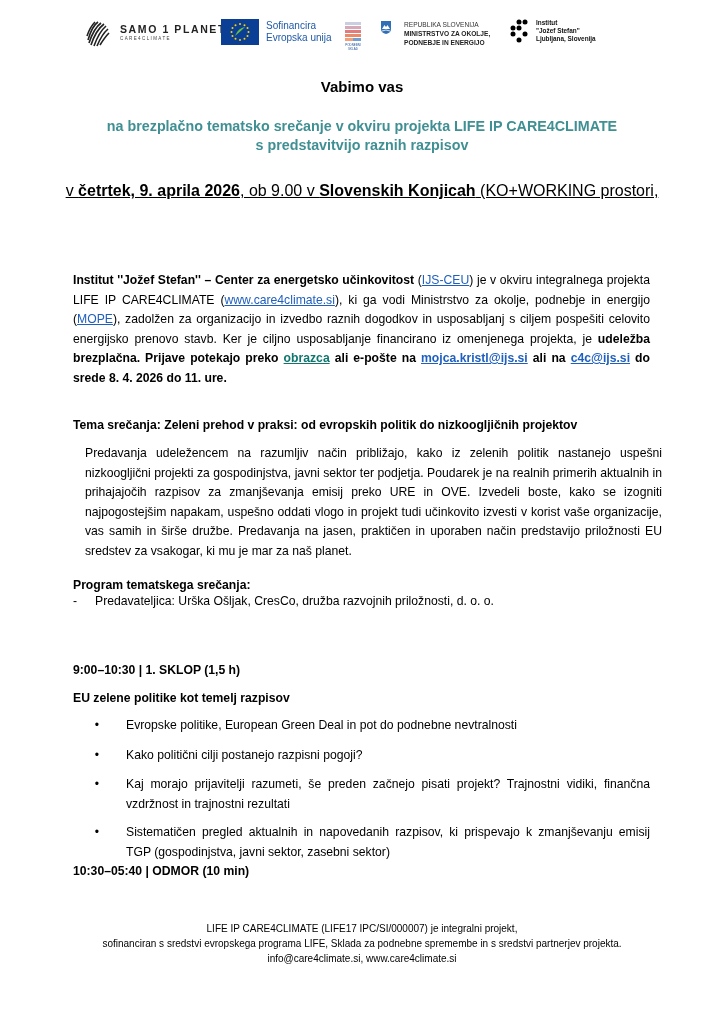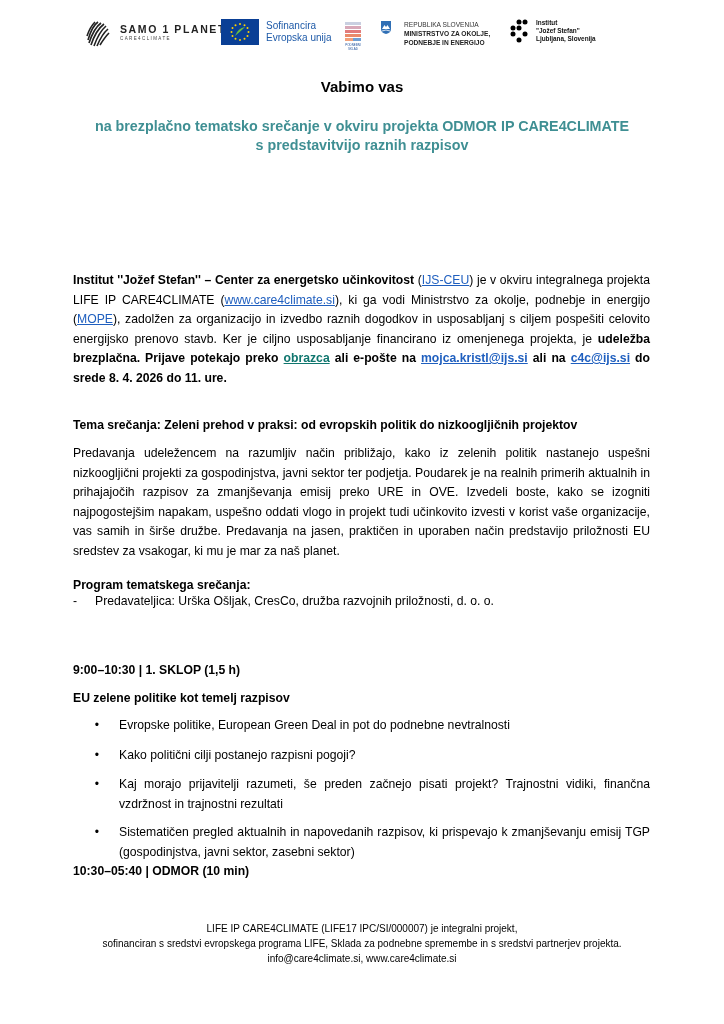--- a/index.html
+++ b/index.html
@@ -38,33 +38,33 @@
   .h-when span.u { text-decoration: underline; }
   .h-when b { font-weight: bold; }
 
   
   .para { position: absolute; left: 73px; width: 577px; font-size: 12.2px; line-height: 19.5px; text-align: justify; }
   .intro { top: 271px; }
   .link { color: #1f5fbf; text-decoration: underline; }
   .link-form { color: #0f766e; text-decoration: underline; }
 
   .tema-title { top: 416px; font-weight: bold; }
-  .tema-body { top: 444px; }
+  .tema-body { top: 444px; margin-left: 12px; }
 
   .prog-title { top: 577px; font-weight: bold; line-height: 16px; }
   .prog-item { top: 593px; line-height: 16px; }
   .prog-item .dash { display: inline-block; width: 22px; }
 
   .sklop1 { top: 661px; font-weight: bold; }
   .eu-pol { top: 689px; font-weight: bold; }
 
   .bullets { position: absolute; left: 73px; width: 577px; font-size: 12.2px; line-height: 19.5px; }
   .bullet { position: absolute; left: 0; width: 577px; display: flex; }
   .bullet .dot { width: 44px; text-align: center; flex: none; padding-left: 2px; }
-  .bullet .txt { flex: 1; text-align: justify; }
+  .bullet .txt { flex: 1; text-align: justify; margin-left: 7px; }
   .b1 { top: 716px; }
   .b2 { top: 746px; }
   .b3 { top: 775px; }
   .b4 { top: 823px; }
 
   .odmor { top: 862px; font-weight: bold; }
 
   .footer { position: absolute; left: 40px; width: 644px; top: 921px; text-align: center;
             font-size: 10px; line-height: 15px; }
 </style>
@@ -161,24 +161,25 @@
       <div class="ijs-text">
         <div>Institut</div>
         <div>"Jožef Stefan"</div>
         <div>Ljubljana, Slovenija</div>
       </div>
     </div>
   </div>
 
   <div class="center h-vabimo">Vabimo vas</div>
   <div class="center h-sub">
-    <div>na brezplačno tematsko srečanje v okviru projekta ODMOR IP CARE4CLIMATE</div>
+    <div>na brezplačno tematsko srečanje v okviru projekta LIFE IP CARE4CLIMATE</div>
     <div>s predstavitvijo raznih razpisov</div>
   </div>
   <div class="center h-when">
+    <div><span class="u"><span>v </span><b>četrtek, 9. aprila 2026</b><span>, ob 9.00 v </span><b>Slovenskih Konjicah</b><span> (KO+WORKING prostori,</span></span></div>
   </div>
 
   <div class="para intro"><b>Institut ''Jožef Stefan'' – Center za energetsko učinkovitost</b><span> (</span><a class="link">IJS-CEU</a><span>) je v okviru integralnega projekta LIFE IP CARE4CLIMATE (</span><a class="link">www.care4climate.si</a><span>), ki ga vodi Ministrstvo za okolje, podnebje in energijo (</span><a class="link">MOPE</a><span>), zadolžen za organizacijo in izvedbo raznih dogodkov in usposabljanj s ciljem pospešiti celovito energijsko prenovo stavb. Ker je ciljno usposabljanje financirano iz omenjenega projekta, je </span><b>udeležba brezplačna.</b><b> Prijave potekajo preko </b><b><a class="link-form">obrazca</a></b><b> ali e-pošte na </b><b><a class="link">mojca.kristl@ijs.si</a></b><b> ali na </b><b><a class="link">c4c@ijs.si</a></b><b> do srede 8. 4. 2026 do 11. ure.</b></div>
 
   <div class="para tema-title">Tema srečanja: Zeleni prehod v praksi: od evropskih politik do nizkoogljičnih projektov</div>
   <div class="para tema-body">Predavanja udeležencem na razumljiv način približajo, kako iz zelenih politik nastanejo uspešni nizkoogljični projekti za gospodinjstva, javni sektor ter podjetja. Poudarek je na realnih primerih aktualnih in prihajajočih razpisov za zmanjševanja emisij preko URE in OVE. Izvedeli boste, kako se izogniti najpogostejšim napakam, uspešno oddati vlogo in projekt tudi učinkovito izvesti v korist vaše organizacije, vas samih in širše družbe. Predavanja na jasen, praktičen in uporaben način predstavijo priložnosti EU sredstev za vsakogar, ki mu je mar za naš planet.</div>
 
   <div class="para prog-title">Program tematskega srečanja:</div>
   <div class="para prog-item"><span class="dash">-</span><span>Predavateljica: Urška Ošljak, CresCo, družba razvojnih priložnosti, d. o. o.</span></div>
 

